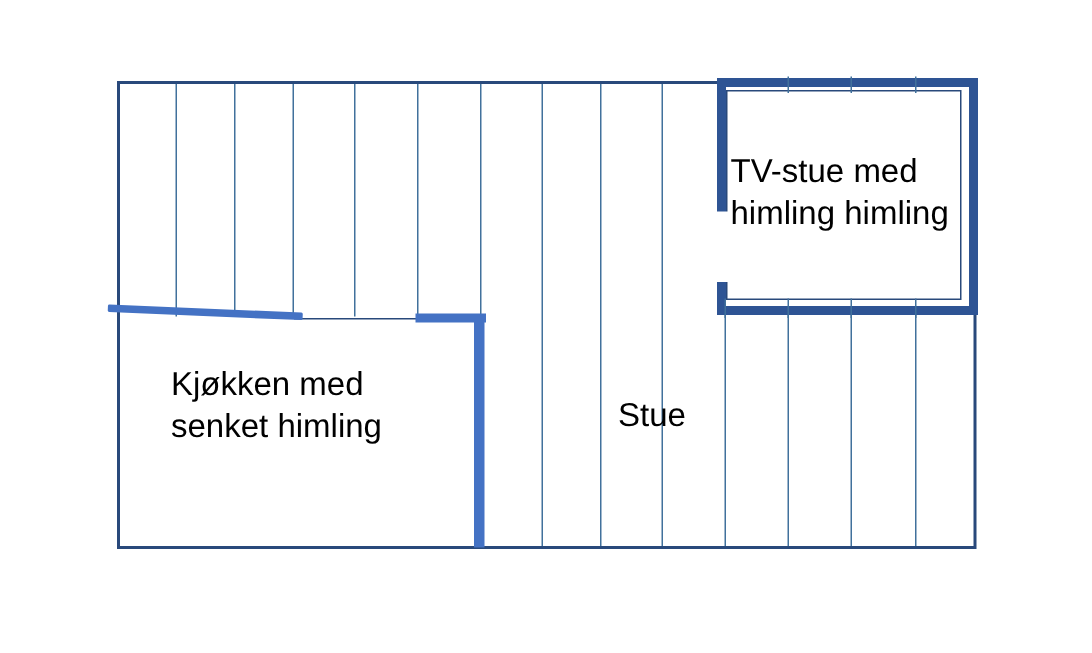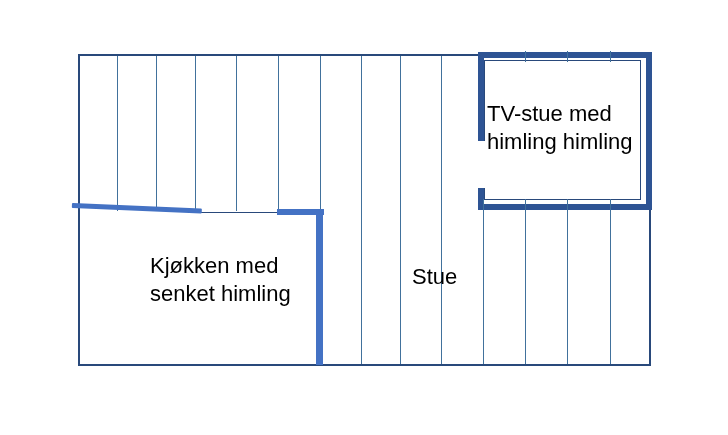--- a/index.html
+++ b/index.html
@@ -51,21 +51,21 @@
   .tv-gap{
     position:absolute;left:477px;top:141px;width:9px;height:47px;background:var(--bg);
   }
   .tick{position:absolute;width:1px;background:var(--joist);}
   .tick.top{top:51px;height:11px;}
   .tick.bottom{top:199px;height:13px;}
   .room-label{
     position:absolute;font-size:22px;line-height:28px;color:var(--text);
     white-space:normal;
   }
-  .label-kitchen{left:114px;top:252px;width:182px;margin-left:36px;}
+  .label-kitchen{left:114px;top:242px;width:182px;}
   .label-tv{left:487px;top:100px;width:172px;}
   .label-stue{left:412px;top:263px;width:90px;}
 </style>
 </head>
 <body>
 
 <div class="page">
 
   <div class="plan-outline"></div>
 

